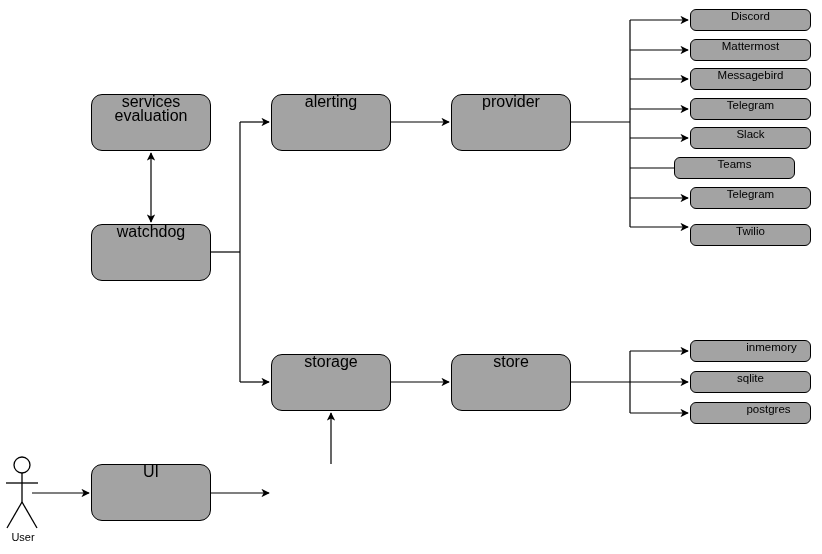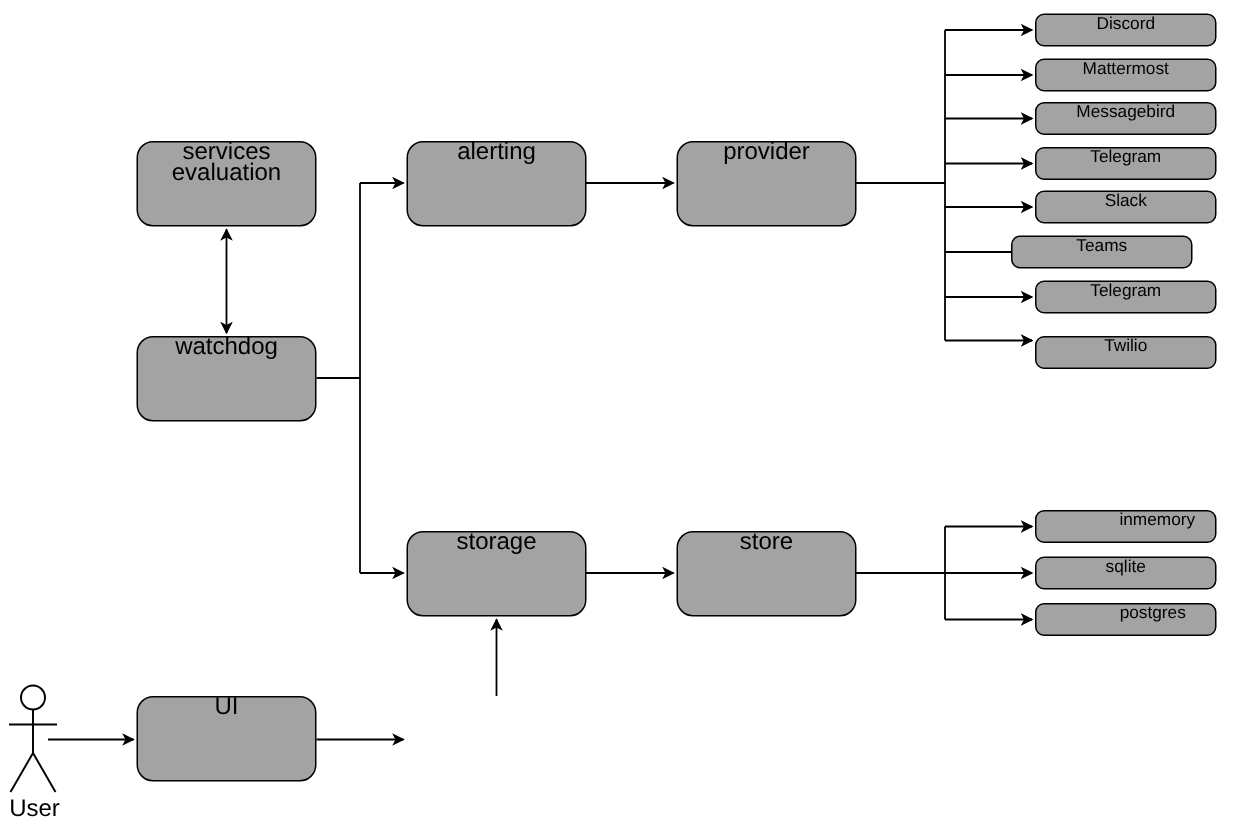--- a/index.html
+++ b/index.html
@@ -40,21 +40,21 @@
     font-size: 16px;
     line-height: 14px;
   }
   .node.leaf {
     border-radius: 6px;
     font-size: 11.5px;
     line-height: 13px;
   }
   .actor-label {
     position: absolute;
-    font-size: 16px;
+    font-size: 11px;
     color: #000000;
     text-align: center;
     white-space: nowrap;
   }
 </style>
 </head>
 <body>
 
 <div id="canvas">
 

